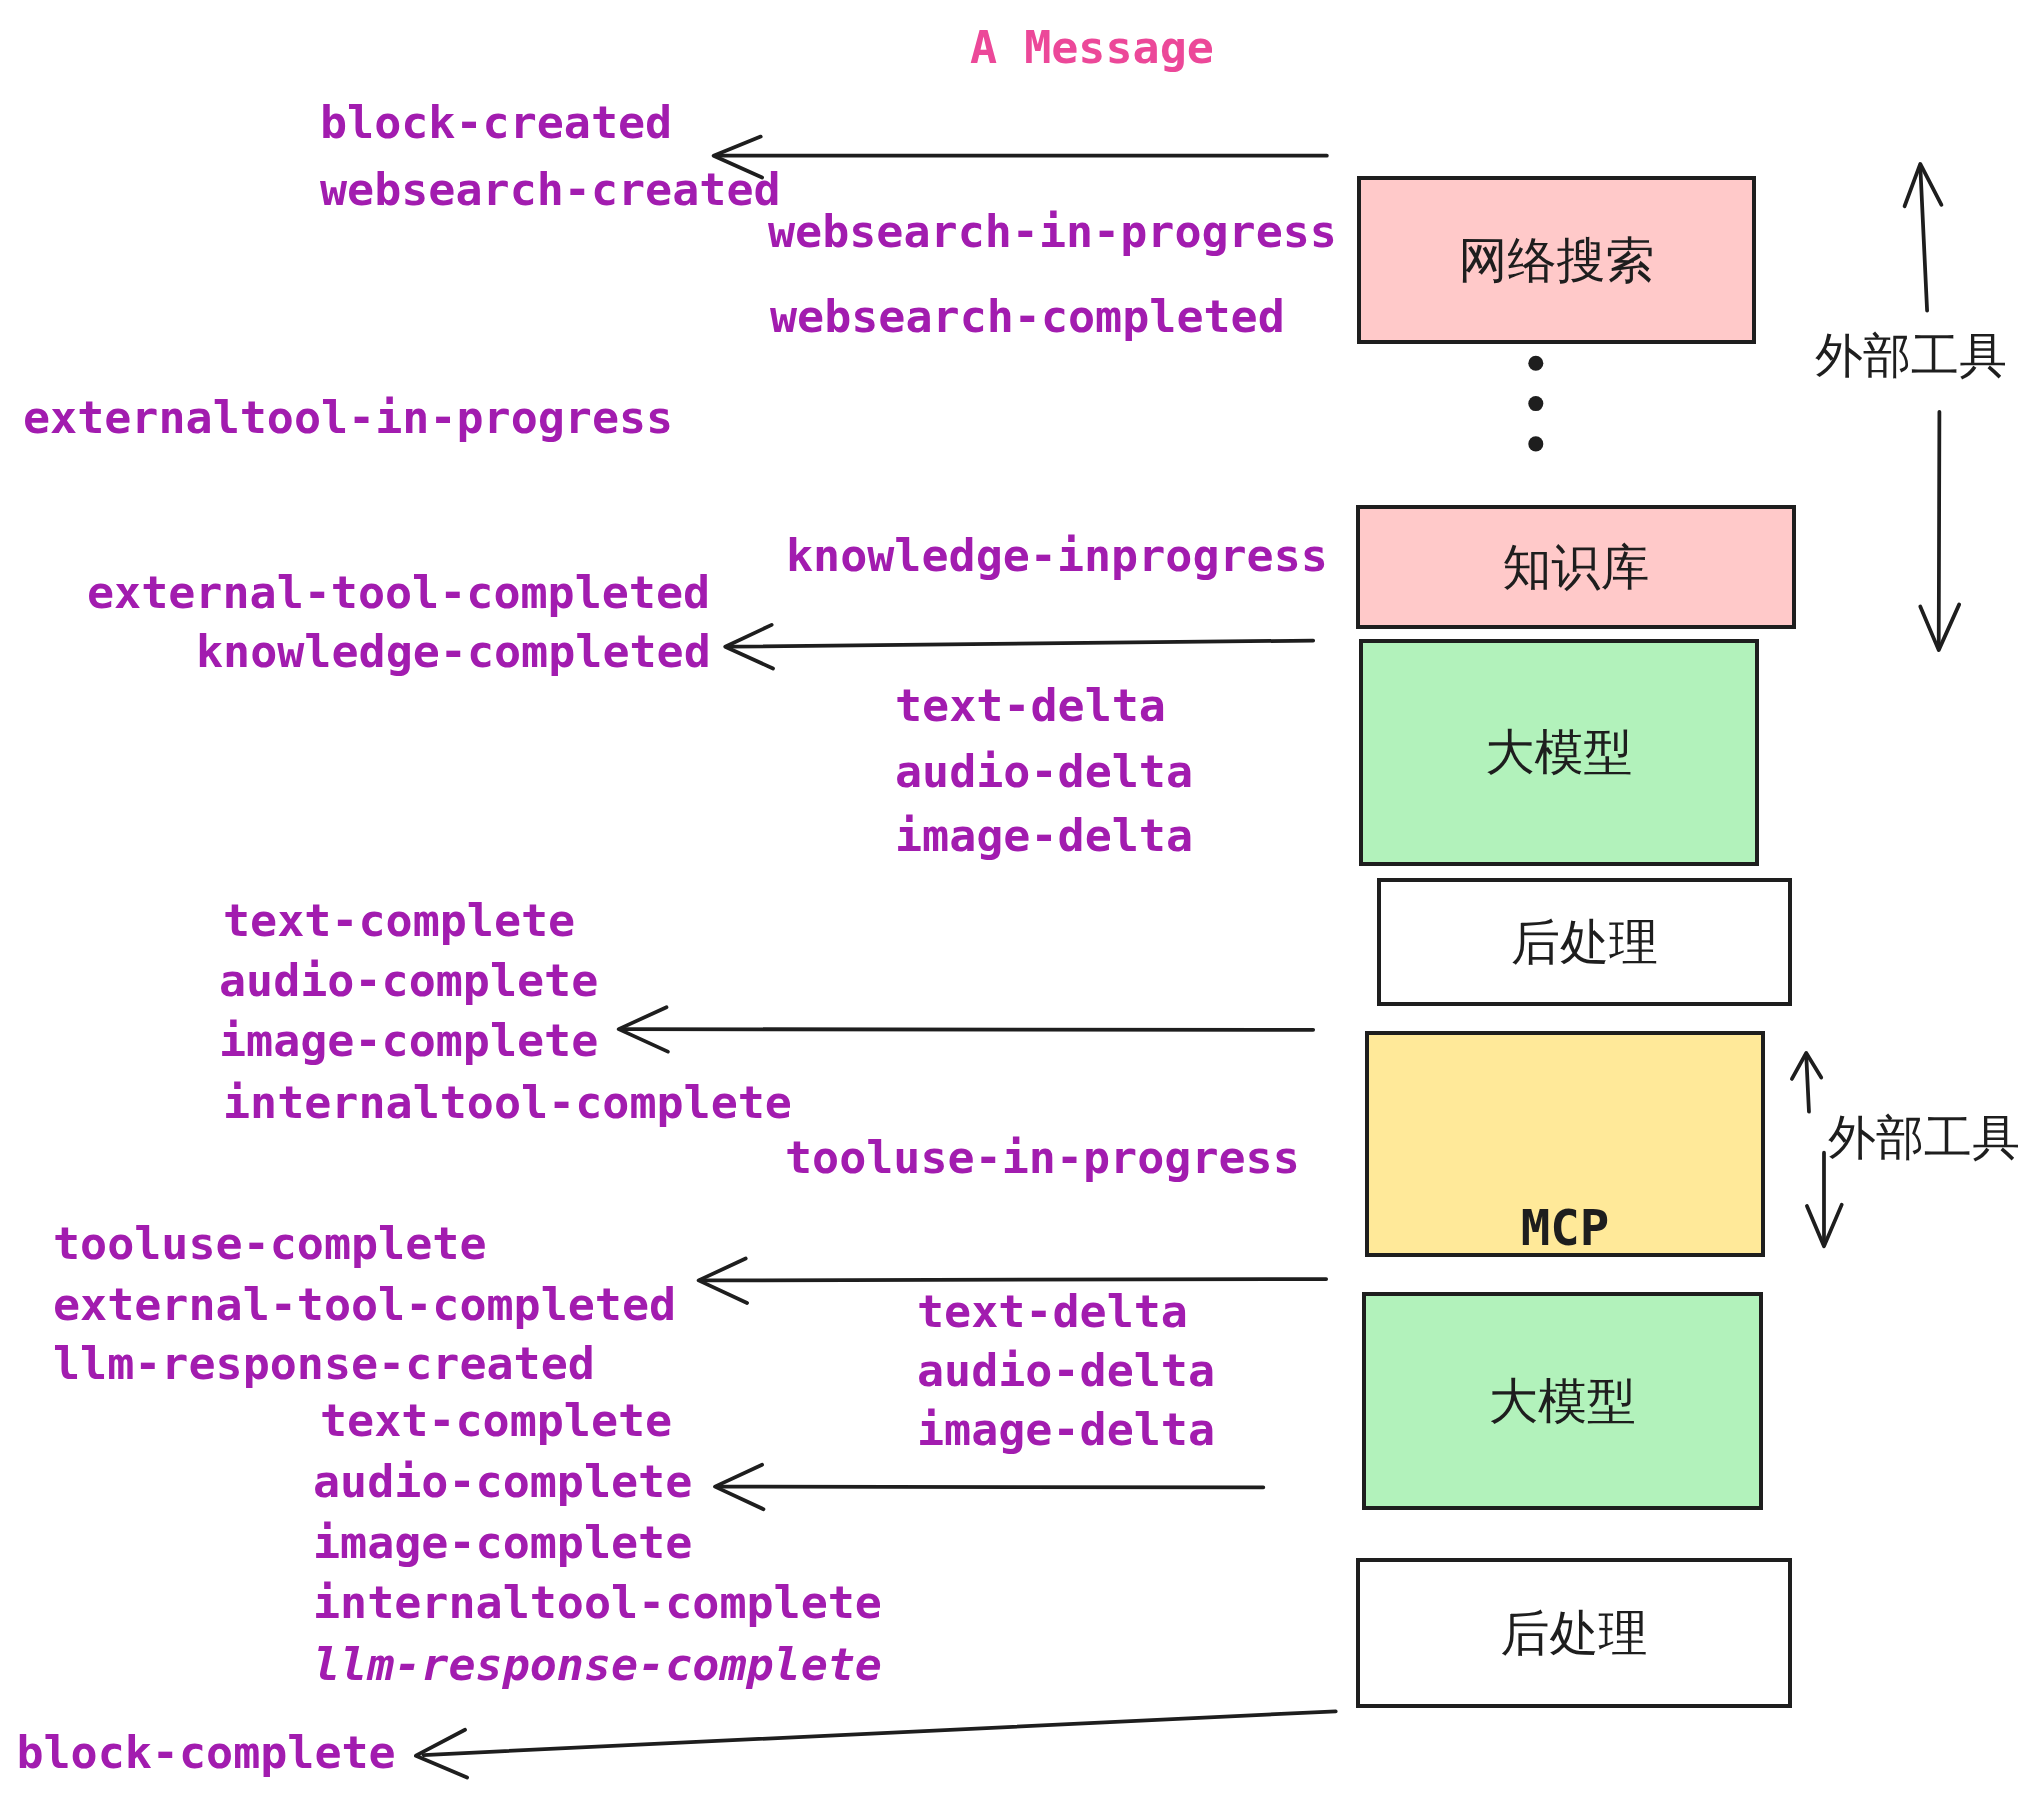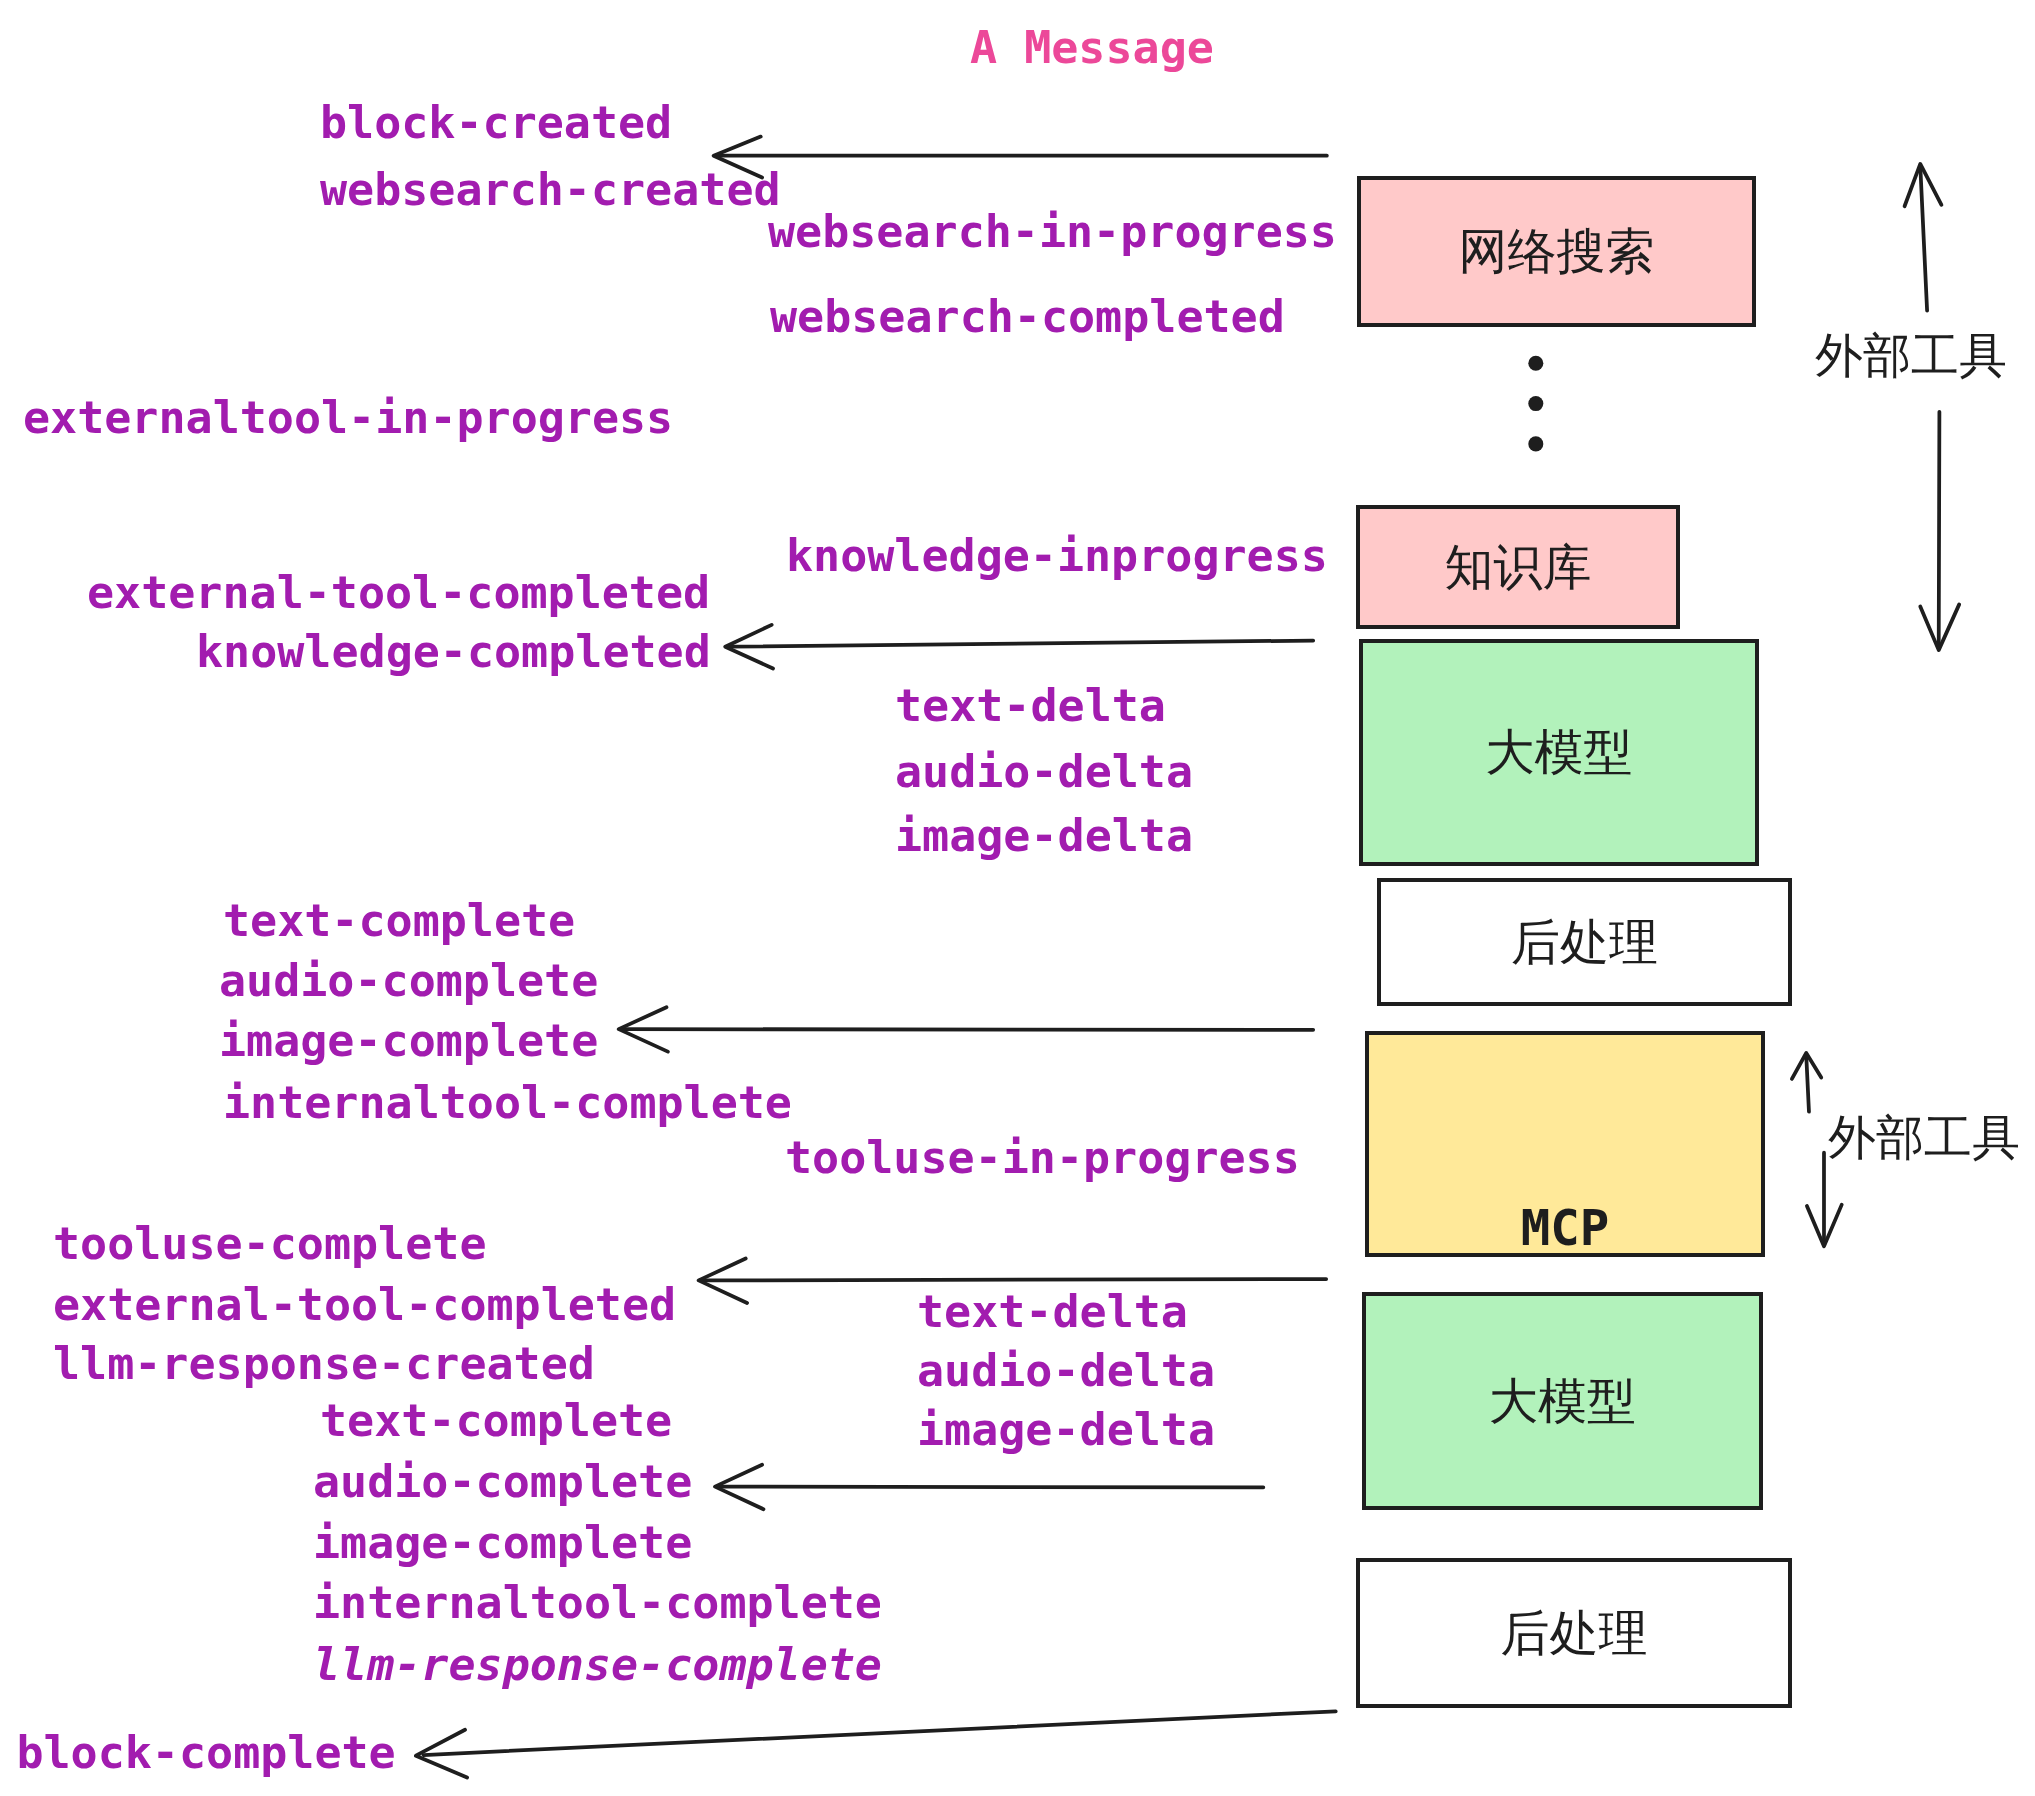--- a/index.html
+++ b/index.html
@@ -56,24 +56,24 @@
     <path d="M2671 1688 L2671 1820"></path>
     <path d="M2646 1766 L2671 1825 L2697 1764"></path>
 
     <circle cx="2249" cy="532" r="11"></circle>
     <circle cx="2249" cy="591" r="11"></circle>
     <circle cx="2249" cy="650" r="11"></circle>
   </svg>
 
   <div class="title" style="left:970px;top:25px;">A Message</div>
 
-  <div class="node pink" style="left:1357px;top:176px;width:399px;height:151px;">
+  <div class="node pink" style="left:1357px;top:176px;width:399px;height:168px;">
     <span class="lbl">网络搜索</span>
   </div>
-  <div class="node pink" style="left:1356px;top:505px;width:324px;height:124px;">
+  <div class="node pink" style="left:1356px;top:505px;width:440px;height:124px;">
     <span class="lbl">知识库</span>
   </div>
   <div class="node green" style="left:1359px;top:639px;width:400px;height:227px;">
     <span class="lbl">大模型</span>
   </div>
   <div class="node white" style="left:1377px;top:878px;width:415px;height:128px;">
     <span class="lbl">后处理</span>
   </div>
   <div class="node yellow mono" style="left:1365px;top:1031px;width:400px;height:226px;">
     <span class="lbl">MCP</span>

